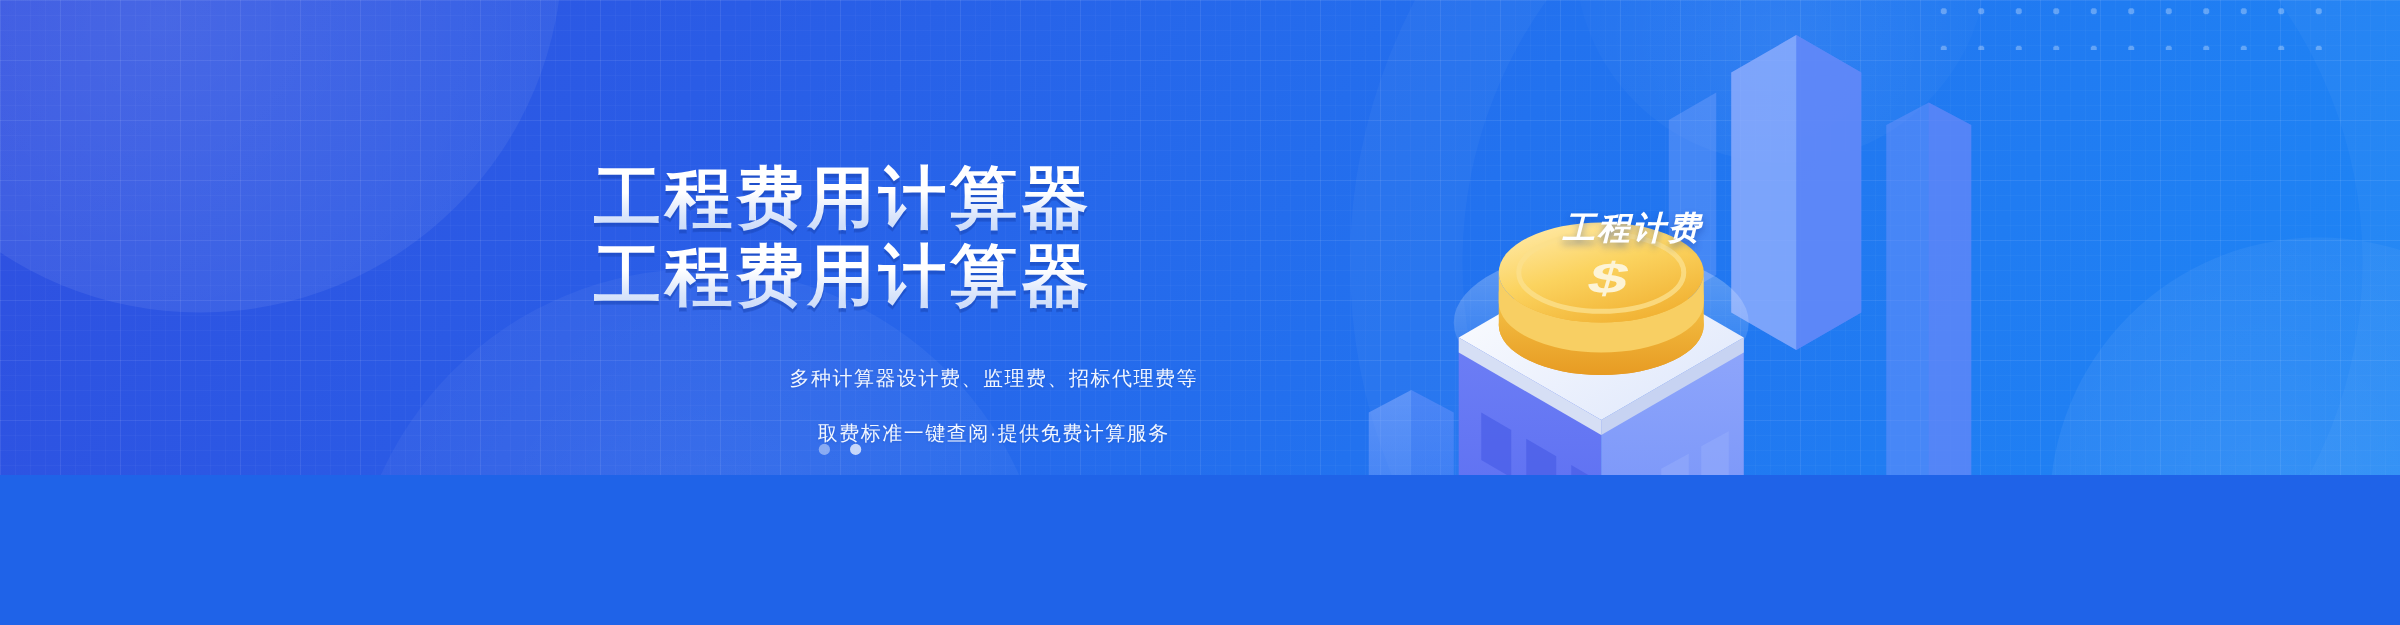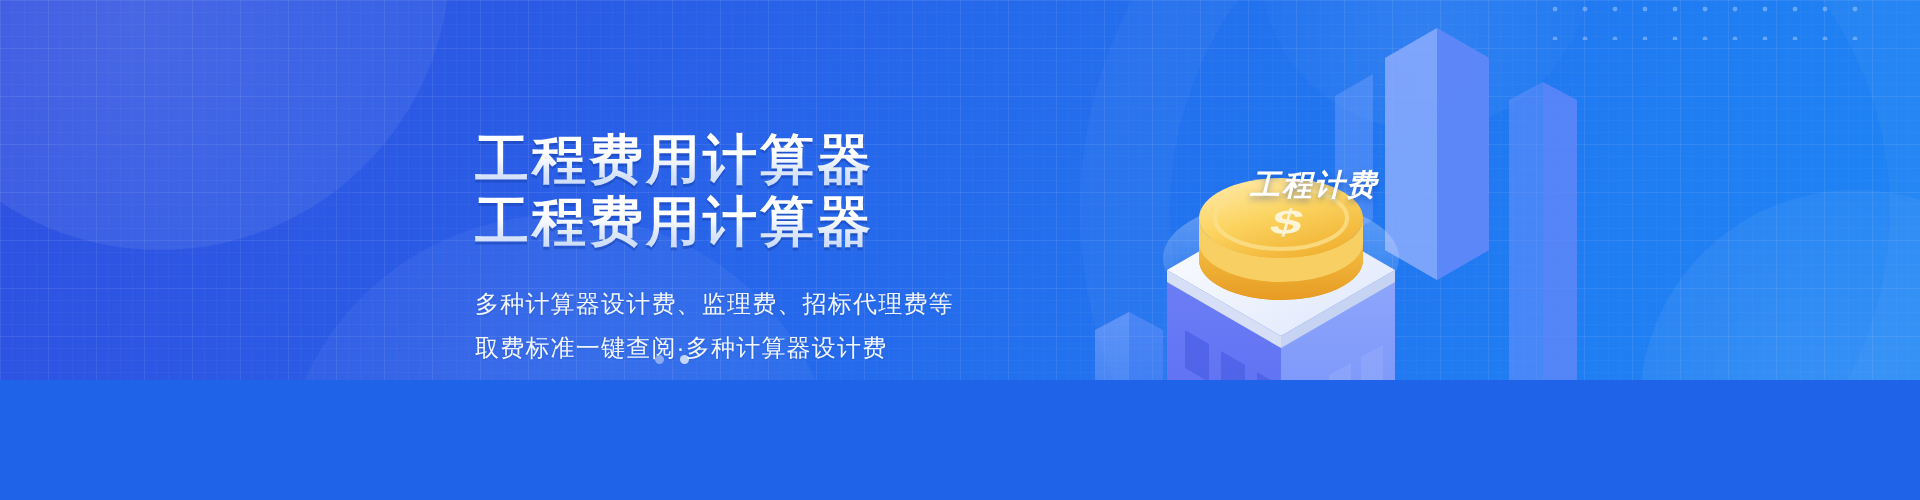--- a/index.html
+++ b/index.html
@@ -81,34 +81,35 @@
     background:linear-gradient(180deg,#ffffff 42%, #dbe6fb 72%, #c4d6f8 100%);
     -webkit-background-clip:text;
     background-clip:text;
     color:transparent;
     -webkit-text-fill-color:transparent;
     filter:drop-shadow(0 3px 0 rgba(20,62,170,0.45));
     white-space:nowrap;
   }
   .subtitle{
     margin-top:30px;
-    font-size:24px;
+    font-size:16px;
     line-height:44px;
     color:#f2f7ff;
     letter-spacing:1.2px;
     white-space:nowrap;
     text-shadow:0 1px 2px rgba(20,60,160,0.25);
+    text-align:center;
   }
 
   
   .illus{ position:absolute; left:1085px; top:0; width:500px; height:500px; }
   .illus svg{ display:block; }
   .illus-label{
     position:absolute; left:165px; top:165px;
-    font-size:30px; font-weight:bold; font-style:italic;
+    font-size:26px; font-weight:bold; font-style:italic;
     color:#ffffff; letter-spacing:2px;
     text-shadow:0 3px 6px rgba(18,58,160,0.45);
     white-space:nowrap;
   }
 
   
   .dots{
     position:absolute; left:655px; bottom:16px;
     display:flex; gap:16px;
   }
@@ -131,21 +132,21 @@
   <div class="blob blob-bl"></div>
   <div class="blob blob-br"></div>
   <div class="blob blob-tr-ring"></div>
 
   <div class="dot-matrix"></div>
 
   <div class="copy">
     <div class="headline">工程费用计算器</div>
     <div class="headline">工程费用计算器</div>
     <div class="subtitle">多种计算器设计费、监理费、招标代理费等</div>
-    <div class="subtitle" style="margin-top:0">取费标准一键查阅·多种计算器设计费</div>
+    <div class="subtitle" style="margin-top:0">取费标准一键查阅·提供免费计算服务</div>
   </div>
 
   <div class="illus">
     <svg width="500" height="500" viewBox="0 0 500 500">
       <defs>
         <linearGradient id="bar1" x1="0" y1="0" x2="0" y2="1">
           <stop offset="0" stop-color="#7d9bff" stop-opacity="0.55"></stop>
           <stop offset="1" stop-color="#4f7cf7" stop-opacity="0.30"></stop>
         </linearGradient>
         <linearGradient id="bar2" x1="0" y1="0" x2="0" y2="1">

